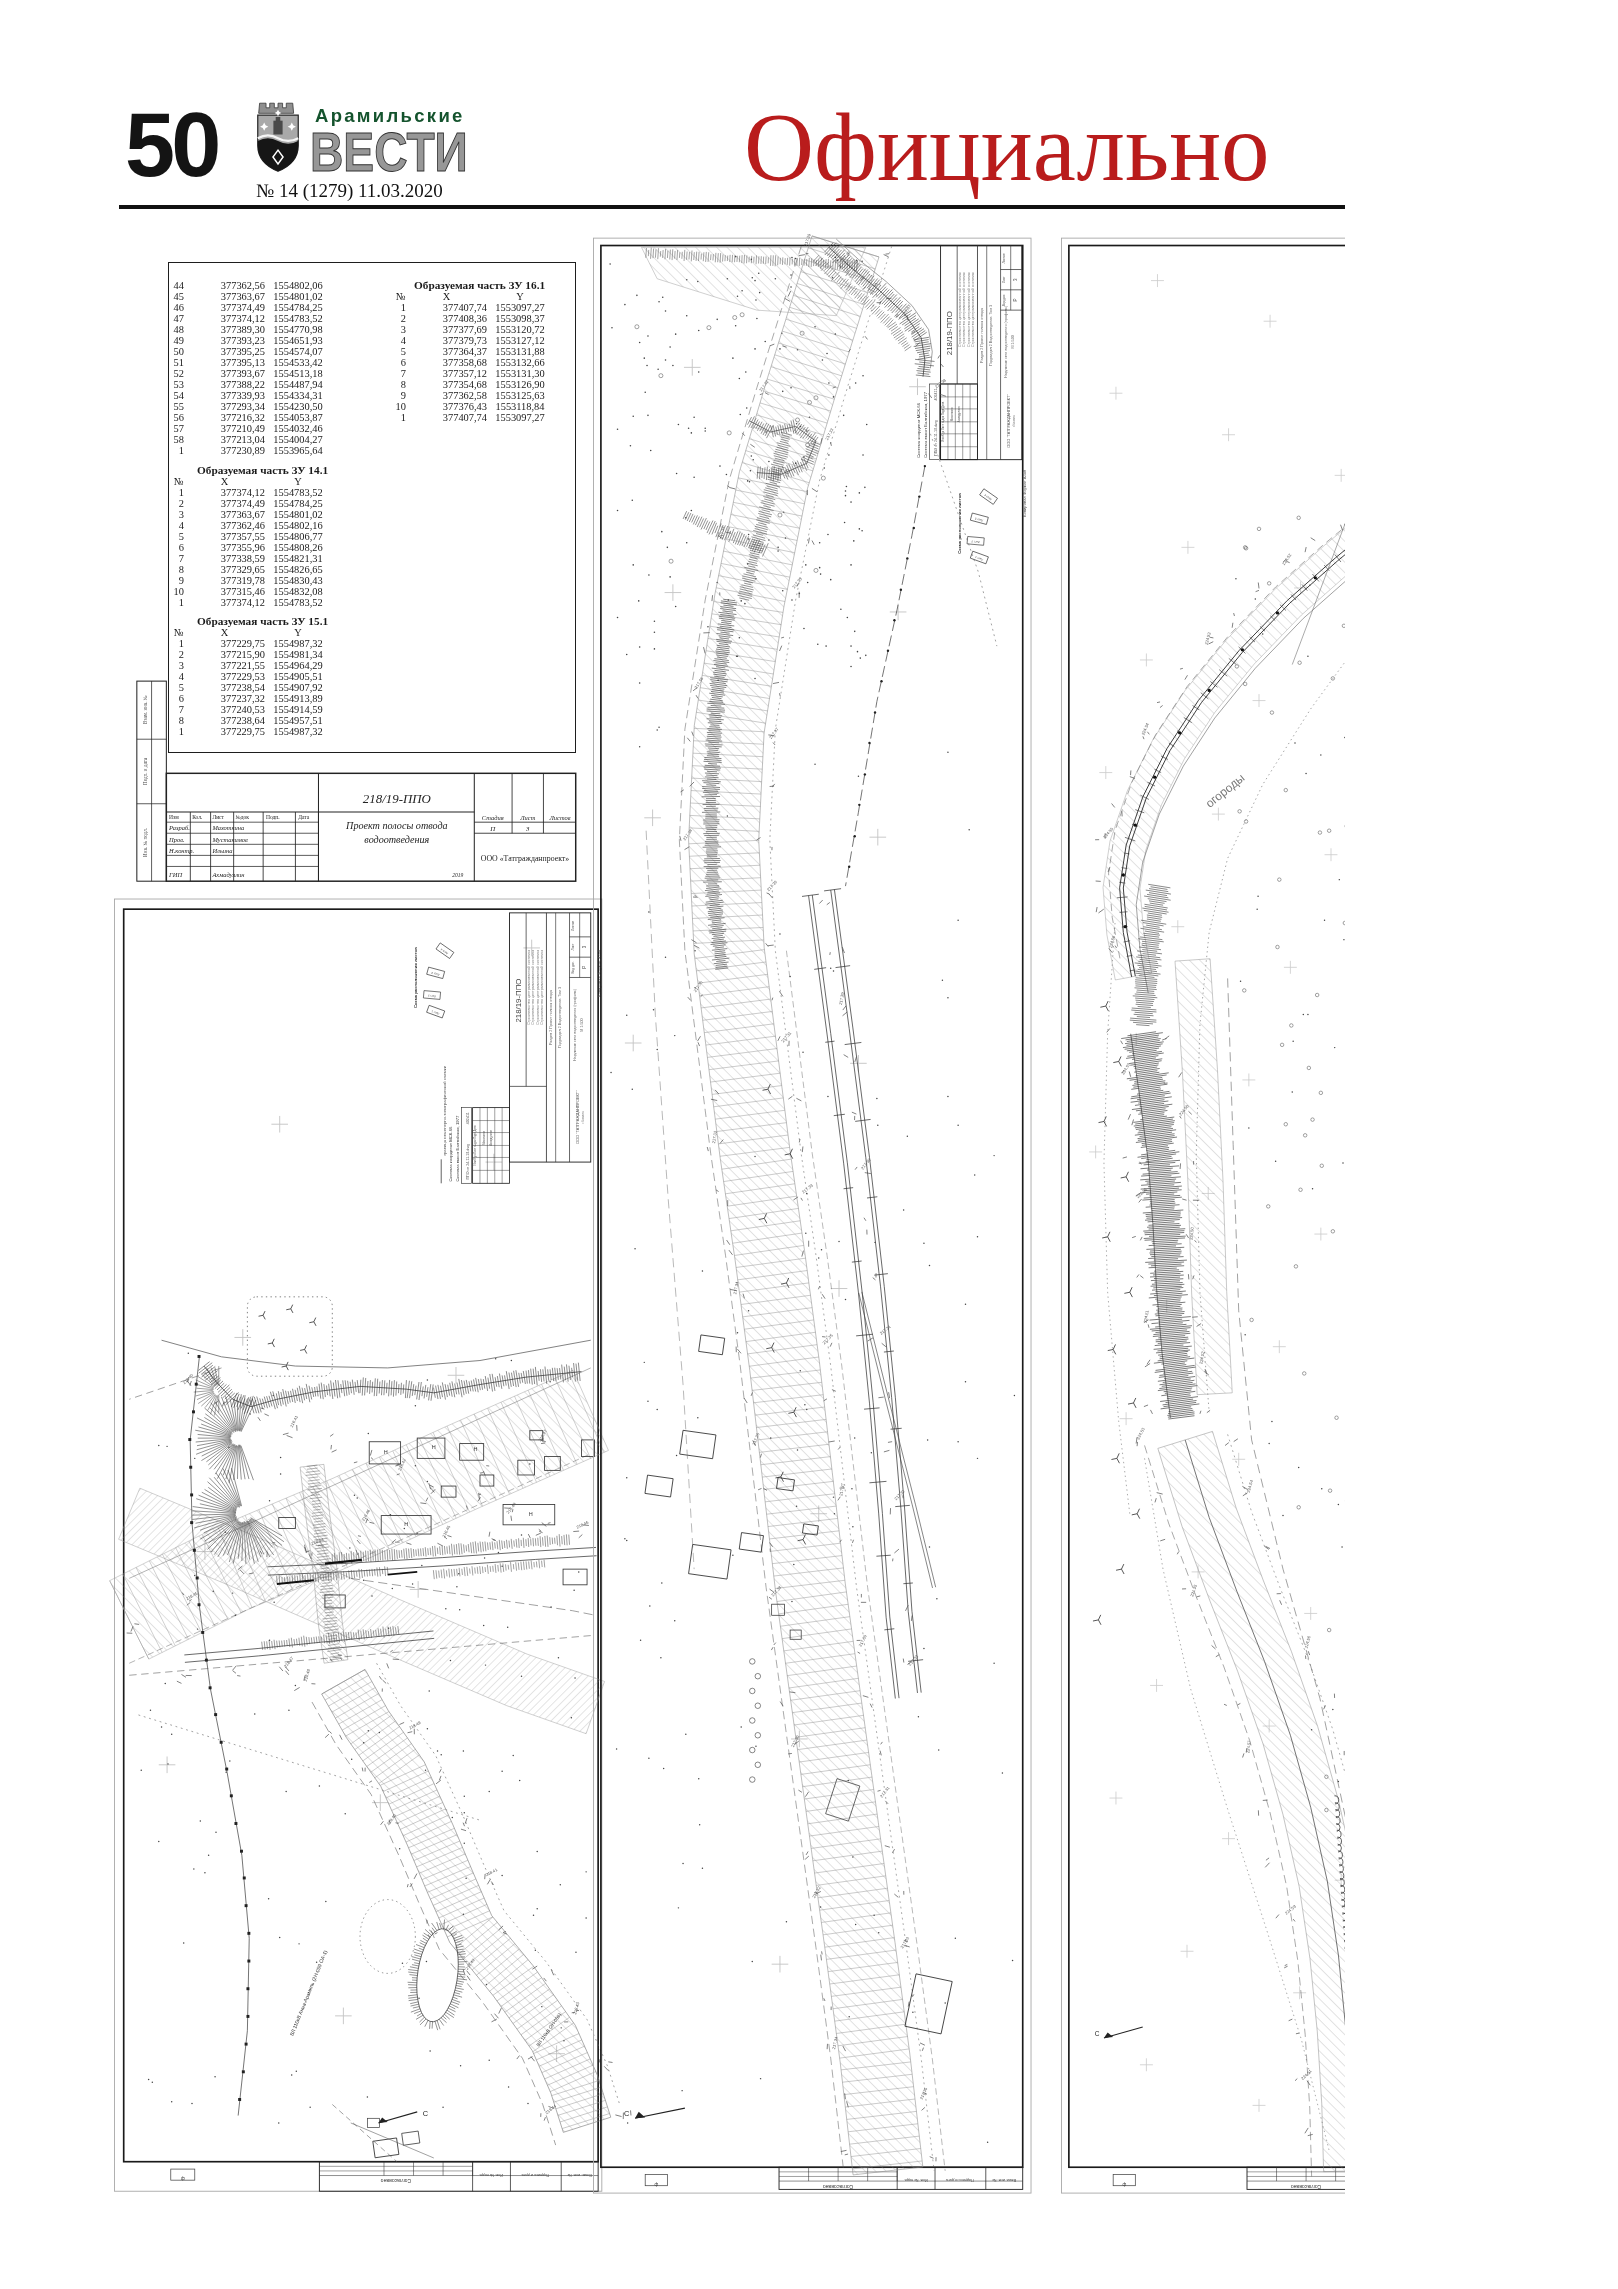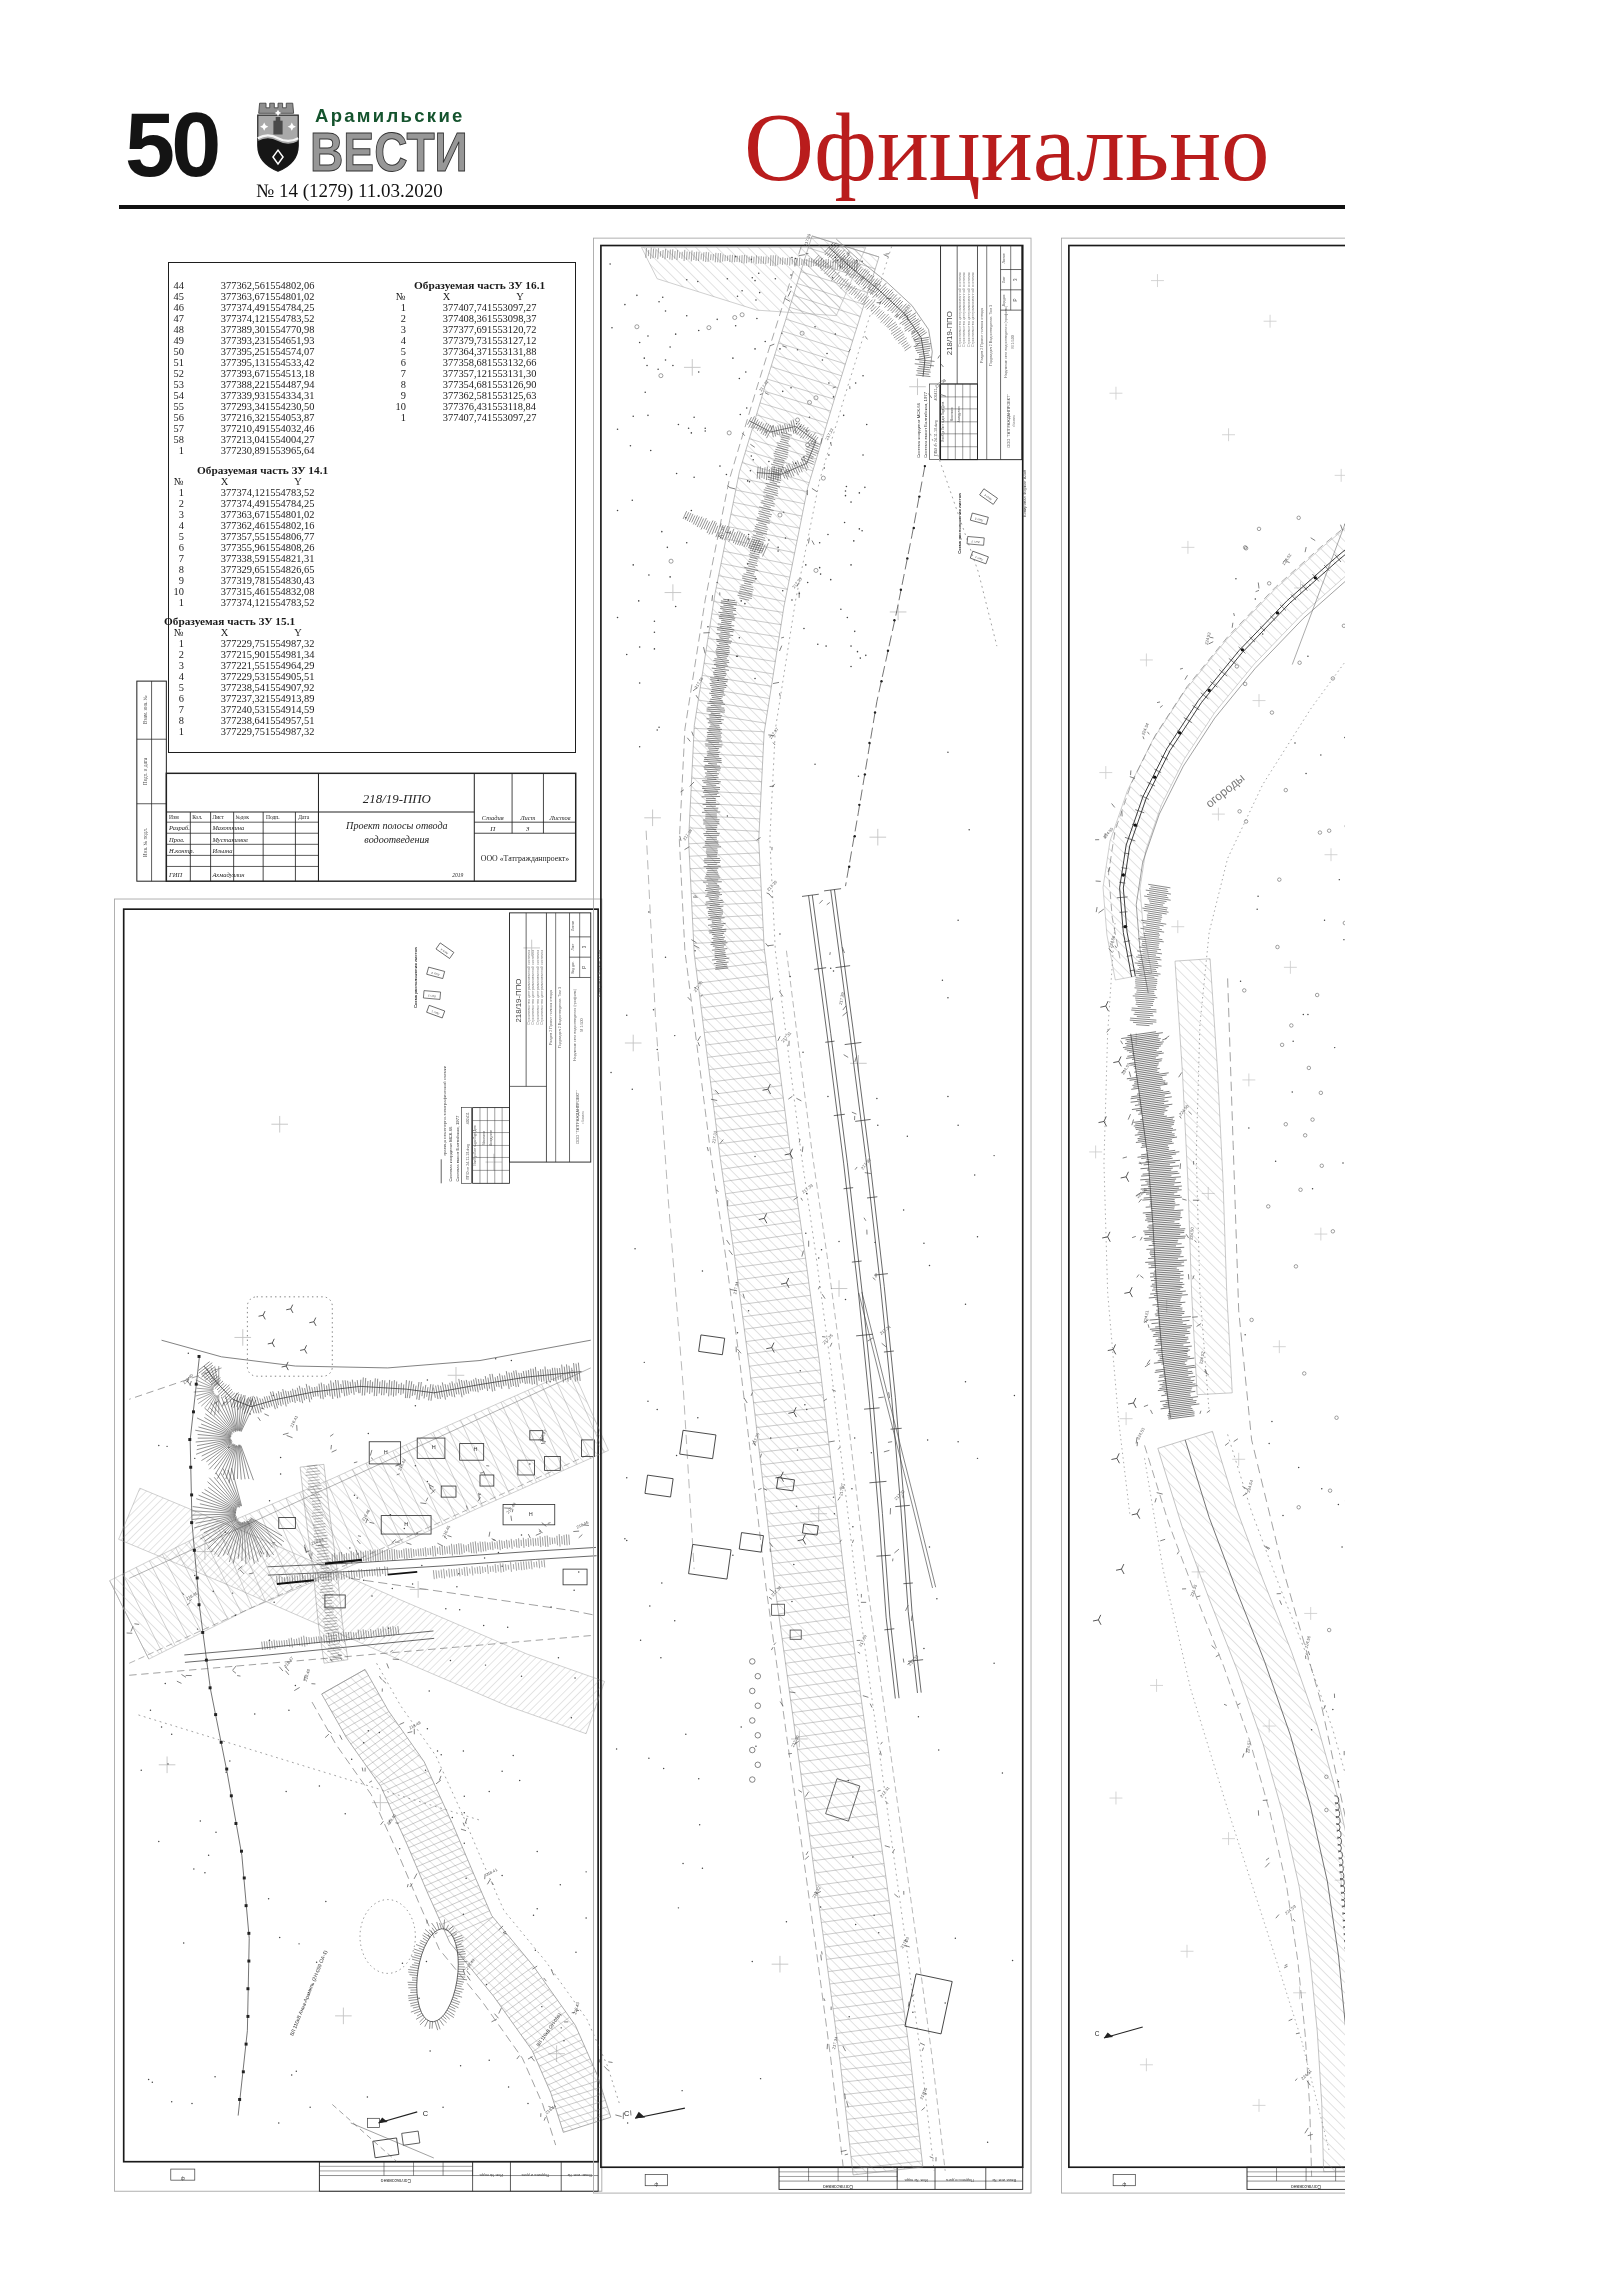--- a/index.html
+++ b/index.html
@@ -2,21 +2,21 @@
 <html style="font-size:14.8px"><head><meta charset="utf-8">
 <style>
 html,body{margin:0;padding:0;background:#fff;}
 #page{position:relative;width:1314px;height:2290px;background:#ffffff;overflow:hidden;
  font-family:"Liberation Serif", serif;padding-left:31px;}
 .abs{position:absolute;}
 .num{font-family:"Liberation Serif",serif;font-size:10.4px;line-height:11px;color:#1a1a1a;}
 .row{display:flex;}
 .c1{width:20px;text-align:right;}
 .c2{width:81px;text-align:right;}
-.c3{width:66px;text-align:left;}
+.c3{width:66px;text-align:center;}
 .ttl{font-weight:bold;font-size:11.3px;}
 </style></head><body>
 <div id="page">
 
 <div class="abs" style="left:125px;top:100px;font-family:'Liberation Sans',sans-serif;font-weight:bold;font-size:90px;line-height:90px;color:#141414;letter-spacing:-3.7px;">50</div>
 
 <svg class="abs" style="left:255px;top:102px" width="46" height="76" viewBox="0 0 50 82">
 <g>
 <path d="M5 1 h7 v5 h4 v-5 h5 v5 h4 v-5 h5 v5 h4 v-5 h7 l1 11 h-38 Z" fill="#8f8f8f" stroke="#3a3a3a" stroke-width="0.9"></path>
 <path d="M3 14 H47 V47 Q47 66 25 75 Q3 66 3 47 Z" fill="#a9a9a9" stroke="#222" stroke-width="1.3"></path>
@@ -180,21 +180,21 @@
         <div class="c1">10</div>
         <div class="c2">377315,46</div>
         <div class="c3">1554832,08</div>
       </div>
       <div class="row">
         <div class="c1">1</div>
         <div class="c2">377374,12</div>
         <div class="c3">1554783,52</div>
       </div>
 <div style="height:8.3px"></div>
-<div class="ttl" style="">Образуемая часть ЗУ 15.1</div>
+<div class="ttl" style="margin-left:33px">Образуемая часть ЗУ 15.1</div>
 <div class="row">
         <div class="c1">№</div>
         <div class="c2" style="text-align:center">X</div>
         <div class="c3" style="text-align:center">Y</div>
       </div>
 <div class="row">
         <div class="c1">1</div>
         <div class="c2">377229,75</div>
         <div class="c3">1554987,32</div>
       </div>

